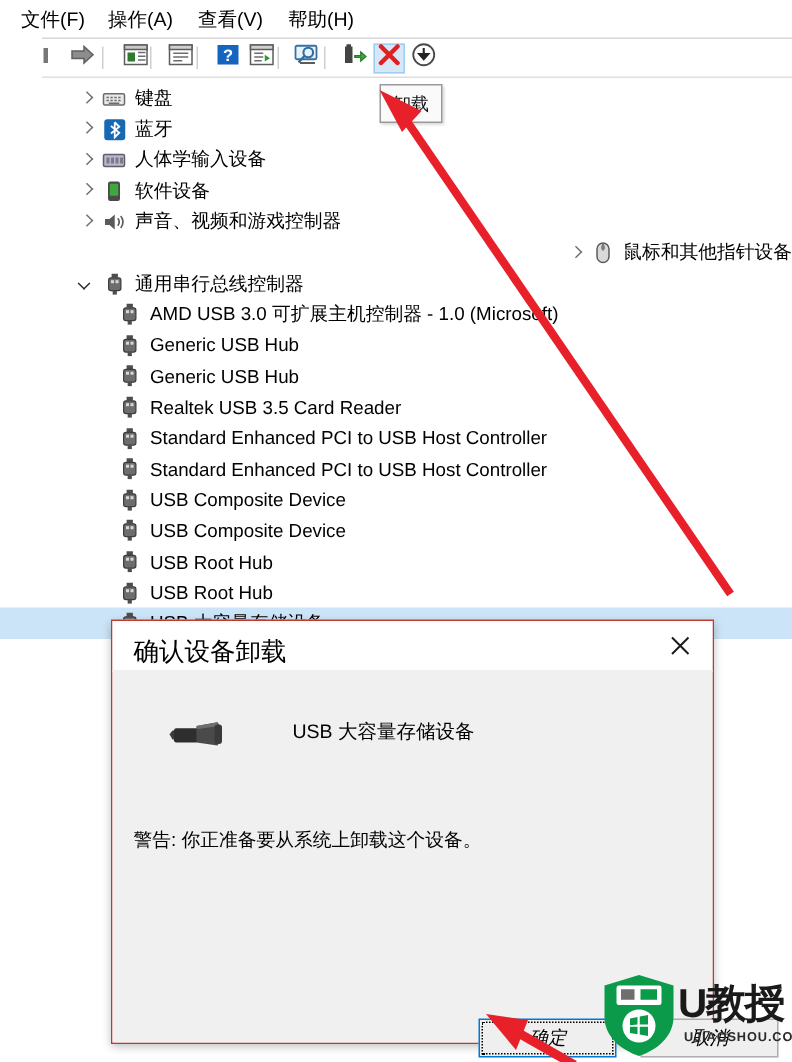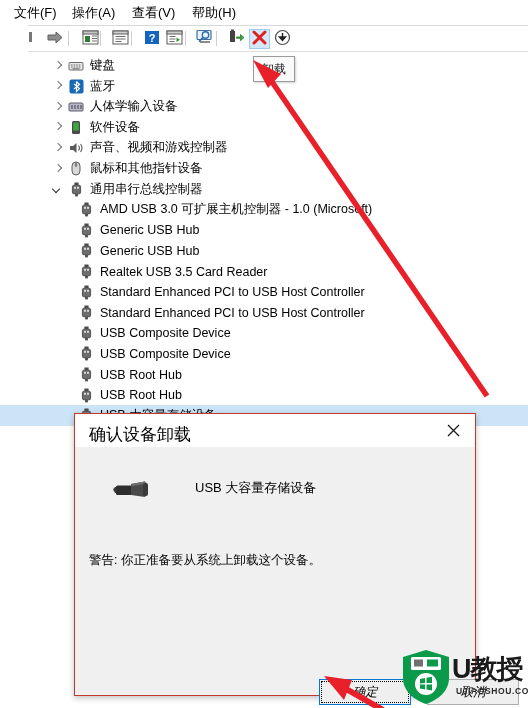--- a/index.html
+++ b/index.html
@@ -294,21 +294,21 @@
         <span class="chev collapsed"></span>
         <span class="ico">
           <svg width="16" height="14" viewBox="0 0 16 14">
             <path d="M2 5 L5 5 L8.5 2 L8.5 12 L5 9 L2 9 Z" fill="#5b5b5b"></path>
             <path d="M10.5 4.5 q2 2.5 0 5" stroke="#5b5b5b" stroke-width="1.1" fill="none"></path>
             <path d="M12.5 3 q3 4 0 8" stroke="#5b5b5b" stroke-width="1.1" fill="none"></path>
           </svg>
         </span>
         <span class="tlabel">声音、视频和游戏控制器</span>
       </div>
-      <div class="tree-row" style="top: 103px;">
+      <div class="tree-row" style="top: 103px; justify-content: flex-end;">
         <span class="chev collapsed"></span>
         <span class="ico">
           <svg width="12" height="15" viewBox="0 0 12 15">
             <rect x="2" y="1" width="8" height="13" rx="4" fill="#d9d9d9" stroke="#5b5b5b"></rect>
             <path d="M6 1.5 v4.5" stroke="#5b5b5b"></path>
             <rect x="4.8" y="2.3" width="2.4" height="3.2" rx="1" fill="#7d7d7d"></rect>
           </svg>
         </span>
         <span class="tlabel">鼠标和其他指针设备</span>
       </div>

